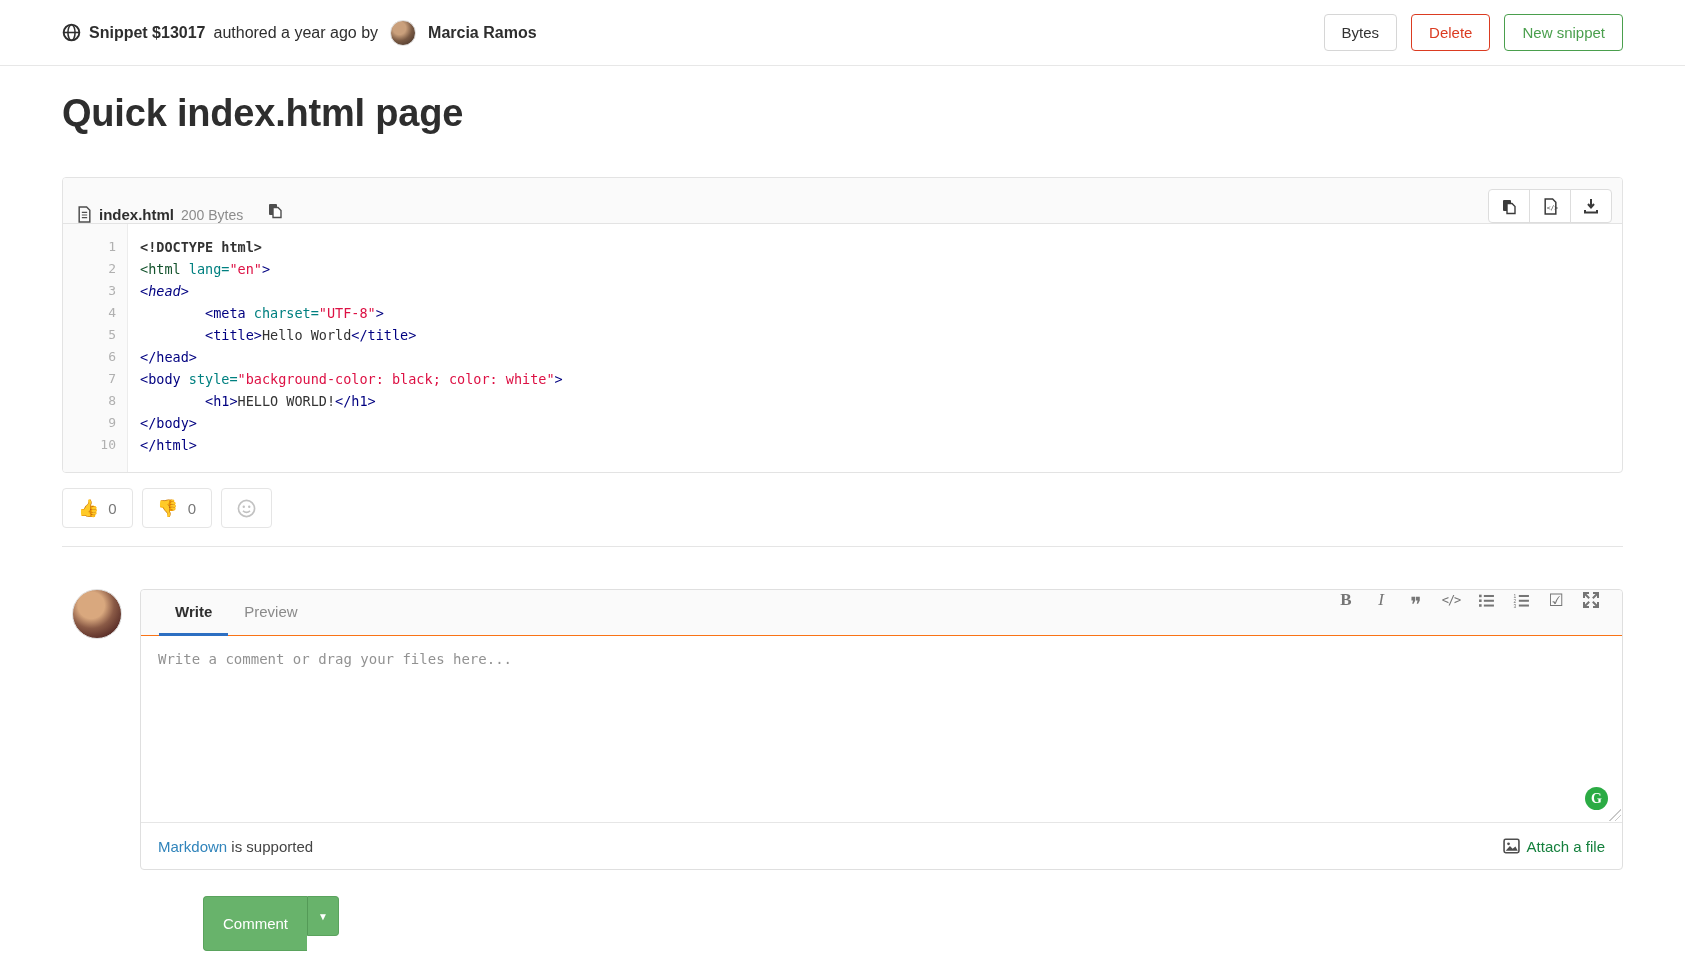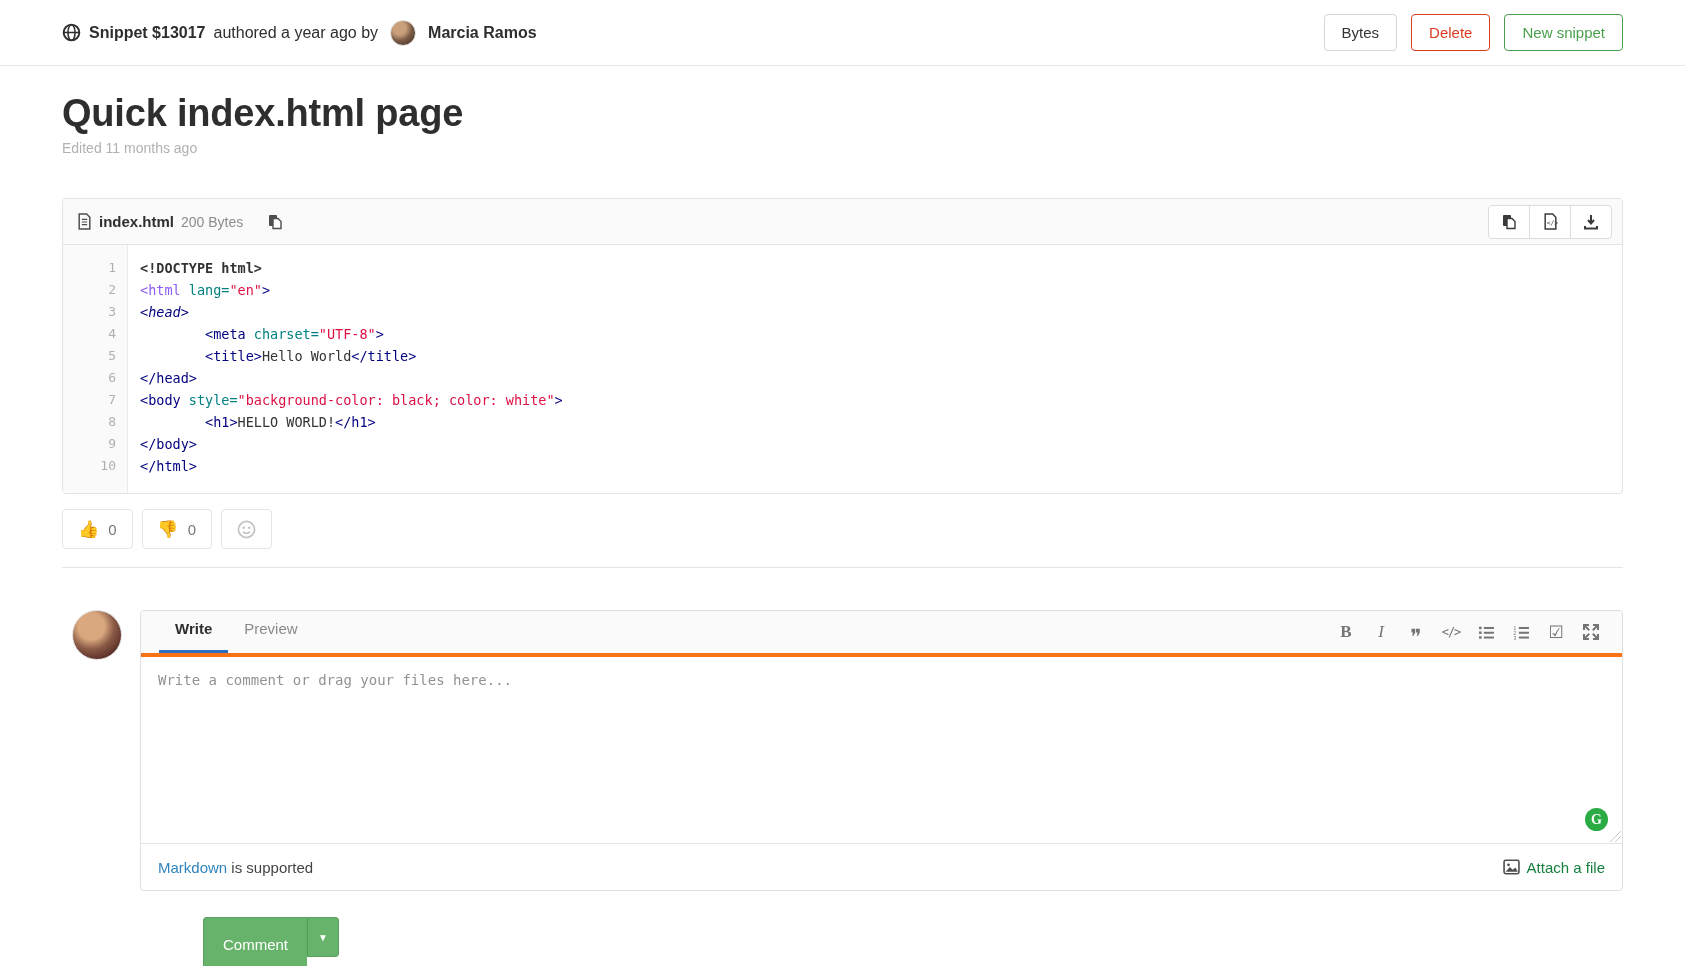--- a/index.html
+++ b/index.html
@@ -17,21 +17,21 @@
   .btn-danger { border-color:#db3b21; color:#db3b21; }
   .btn-success-outline { border-color:#4a9f4d; color:#4a9f4d; }
 
   
   .title-block { padding-top:26px; }
   .title-block h1 { font-size:38px; font-weight:bold; color:#2e2e2e; letter-spacing:-0.2px; }
   .edited { margin-top:5px; font-size:14px; color:#b1b1b1; }
 
   
   .file-box { margin-top:42px; border:1px solid #e3e3e3; border-radius:4px; overflow:hidden; }
-  .file-header { background:#fafafa; border-bottom:1px solid #e3e3e3; height:46px; display:flex; align-items:center; padding:0 10px 0 14px; }
+  .file-header { background:#fafafa; border-bottom:1px solid #e3e3e3; height:46px; display:flex; align-items:flex-end; padding:0 10px 0 14px; }
   .file-header .fname { font-weight:bold; font-size:15px; margin-left:7px; }
   .file-header .fsize { color:#8c8c8c; font-size:14px; margin-left:7px; }
   .icon-btn { background:none; border:none; cursor:pointer; display:inline-flex; align-items:center; padding:4px; }
   .copy-path { margin-left:20px; }
   .file-actions { margin-left:auto; display:flex; }
   .file-actions .gbtn { width:42px; height:34px; background:#fff; border:1px solid #ddd; display:flex; align-items:center; justify-content:center; cursor:pointer; margin-left:-1px; }
   .file-actions .gbtn:first-child { border-radius:4px 0 0 4px; }
   .file-actions .gbtn:last-child { border-radius:0 4px 4px 0; }
 
   .code-body { position:relative; padding:12px 0 16px 0; font-family:"DejaVu Sans Mono","Liberation Mono",monospace; font-size:13.5px; line-height:22px; }
@@ -44,21 +44,21 @@
   .awards { margin-top:15px; display:flex; gap:9px; }
   .award-btn { height:40px; background:#fff; border:1px solid #e5e5e5; border-radius:4px; display:flex; align-items:center; gap:9px; padding:0 15px; cursor:pointer; font-size:15px; color:#777; }
   .award-btn .emoji { font-size:17px; }
   .divider { border-top:1px solid #e5e5e5; margin-top:18px; }
 
   
   .comment-section { padding-top:42px; display:flex; }
   .avatar-lg { width:50px; height:50px; border-radius:50%; flex:0 0 50px; margin-left:10px;
     background:radial-gradient(circle at 38% 32%, #d9a87e 0 30%, #8a5a46 52%, #5a2e28 78%, #35201c 100%); border:1px solid #e0e0e0; }
   .comment-box { flex:1; margin-left:18px; border:1px solid #dfdfdf; border-radius:4px; background:#fff; }
-  .md-header { background:#fafafa; border-bottom:4px solid #f97316; border-radius:4px 4px 0 0; height:46px; display:flex; align-items:flex-end; }
+  .md-header { background:#fafafa; border-bottom:1px solid #f97316; border-radius:4px 4px 0 0; height:46px; display:flex; align-items:flex-start; }
   .tabs { display:flex; margin-left:18px; }
   .tab { padding:0 16px; line-height:43px; font-size:15px; color:#8a8a8a; cursor:pointer; border-bottom:3px solid transparent; }
   .tab.active { color:#2e2e2e; font-weight:bold; border-bottom:3px solid #2d6fc2; }
   .md-toolbar { margin-left:auto; display:flex; align-items:center; gap:13px; padding:0 20px 11px 0; }
   .tool { background:none; border:none; cursor:pointer; color:#757575; width:22px; height:20px; display:flex; align-items:center; justify-content:center; }
   .tool.tb { font-family:"Liberation Serif",serif; font-weight:bold; font-size:17px; }
   .tool.ti { font-family:"Liberation Serif",serif; font-style:italic; font-size:17px; }
   .tool.tq { font-size:21px; line-height:10px; padding-top:9px; }
   .tool.tc { font-family:"DejaVu Sans Mono",monospace; font-size:12px; letter-spacing:-1px; }
   .tool.tk { font-size:17px; }
@@ -101,21 +101,20 @@
     <button class="btn">Bytes</button>
     <button class="btn btn-danger">Delete</button>
     <button class="btn btn-success-outline">New snippet</button>
   </div>
 </div>
 
 <div class="container">
 
   <div class="title-block">
     <h1>Quick index.html page</h1>
-    <div class="edited">Edited 11 months ago</div>
   </div>
 
   <div class="file-box">
     <div class="file-header">
       <span>
         <svg width="15" height="17" viewBox="0 0 14 16">
             <path d="M2 1h7l3 3v11H2z" fill="none" stroke="#4e4e4e" stroke-width="1.4"></path>
             <line x1="4.5" y1="6" x2="9.5" y2="6" stroke="#4e4e4e" stroke-width="1.1"></line>
             <line x1="4.5" y1="8.5" x2="9.5" y2="8.5" stroke="#4e4e4e" stroke-width="1.1"></line>
             <line x1="4.5" y1="11" x2="9.5" y2="11" stroke="#4e4e4e" stroke-width="1.1"></line>
@@ -150,21 +149,21 @@
         </button>
       </div>
     </div>
     <div class="code-body">
         <div class="code-row">
           <a class="ln">1</a>
           <div class="cl"><span style="color: rgb(51, 51, 51); font-weight: bold;">&lt;!DOCTYPE html&gt;</span></div>
         </div>
         <div class="code-row">
           <a class="ln">2</a>
-          <div class="cl"><span style="color: #8b5cf6; margin-top: 21px;">&lt;html</span><span style="color: rgb(51, 51, 51);"> </span><span style="color: rgb(0, 128, 128);">lang=</span><span style="color: rgb(221, 17, 68);">"en"</span><span style="color: rgb(0, 0, 128);">&gt;</span></div>
+          <div class="cl"><span style="color: #14532d; margin-top: 21px;">&lt;html</span><span style="color: rgb(51, 51, 51);"> </span><span style="color: rgb(0, 128, 128);">lang=</span><span style="color: rgb(221, 17, 68);">"en"</span><span style="color: rgb(0, 0, 128);">&gt;</span></div>
         </div>
         <div class="code-row">
           <a class="ln">3</a>
           <div class="cl"><span style="color: rgb(0, 0, 128); font-style: italic;">&lt;head&gt;</span></div>
         </div>
         <div class="code-row">
           <a class="ln">4</a>
           <div class="cl"><span style="color: rgb(51, 51, 51);">        </span><span style="color: rgb(0, 0, 128);">&lt;meta</span><span style="color: rgb(51, 51, 51);"> </span><span style="color: rgb(0, 128, 128);">charset=</span><span style="color: rgb(221, 17, 68);">"UTF-8"</span><span style="color: rgb(0, 0, 128);">&gt;</span></div>
         </div>
         <div class="code-row">

